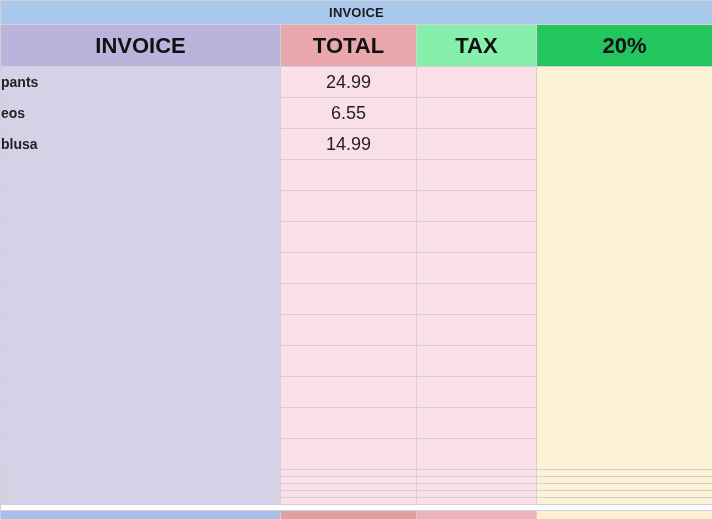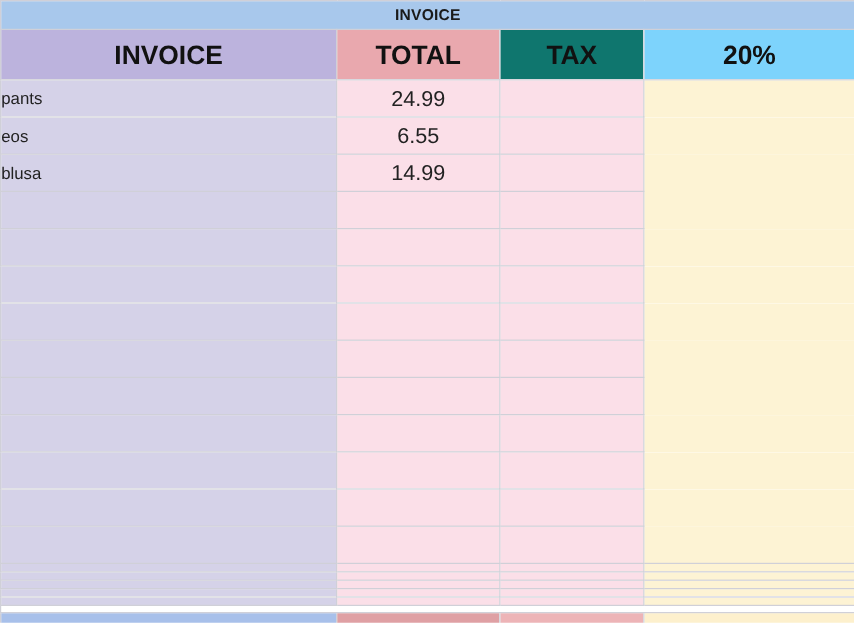--- a/index.html
+++ b/index.html
@@ -55,32 +55,32 @@
   .row-head td {
     height: 42px;
     border: 3px solid #000000;
     text-align: center;
     font-size: 22px;
     font-weight: bold;
     color: #111111;
   }
   .h-tienda { background: #bcb3dd; }
   .h-total  { background: #e9a8ae; }
-  .h-tax    { background: #0f766e; }
-  .h-pct    { background: #7dd3fc; }
+  .h-tax    { background: #86efac; }
+  .h-pct    { background: #22c55e; }
 
   
   .row-data td { height: 31px; }
   .cell-name {
     background: #d5d2e8;
     font-size: 14px;
     color: #222222;
     padding-left: 6px;
     text-align: left;
-    font-weight: normal;
+    font-weight: bold;
   }
   .cell-total {
     background: #fbdfe8;
     font-size: 18px;
     color: #222222;
     text-align: center;
   }
   .cell-tax {
     background: #fbdfe8;
     font-size: 17px;

